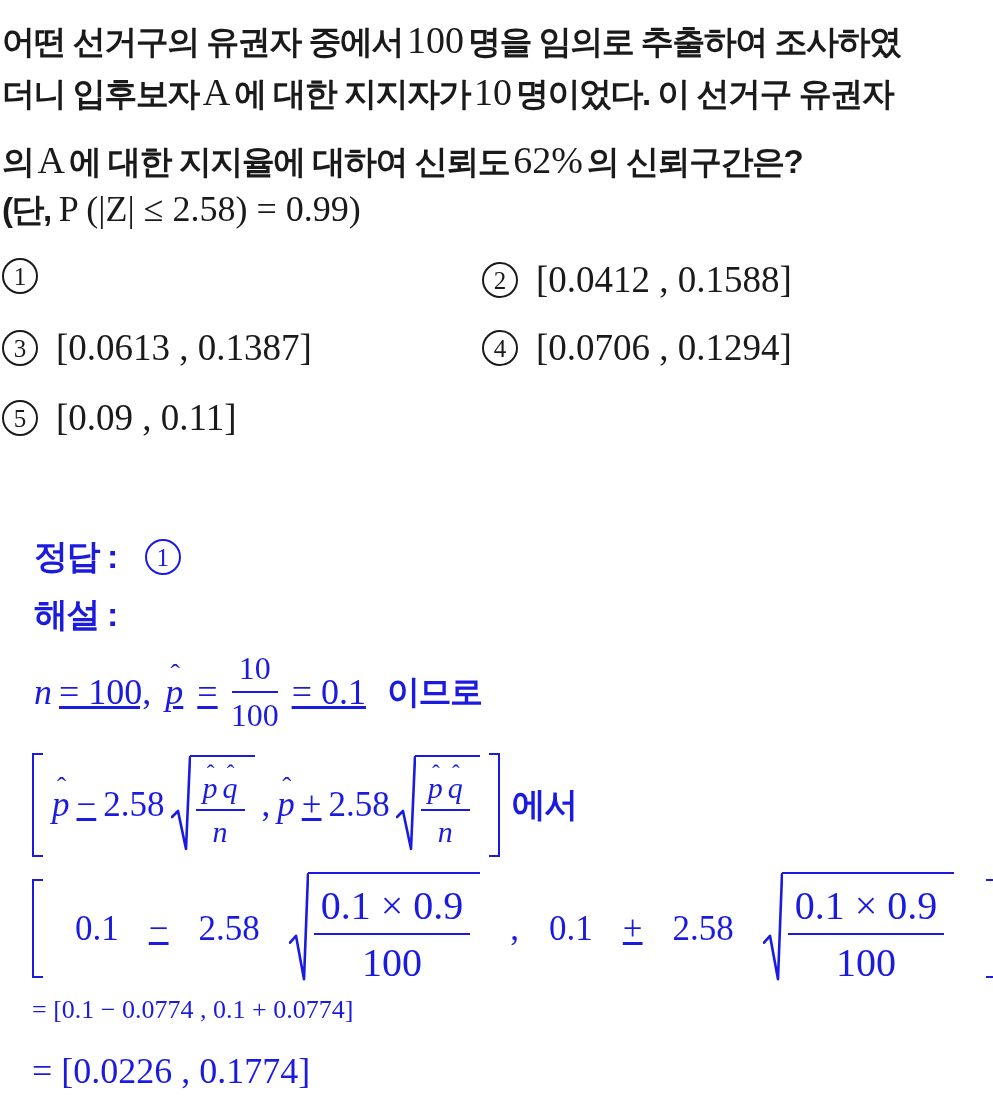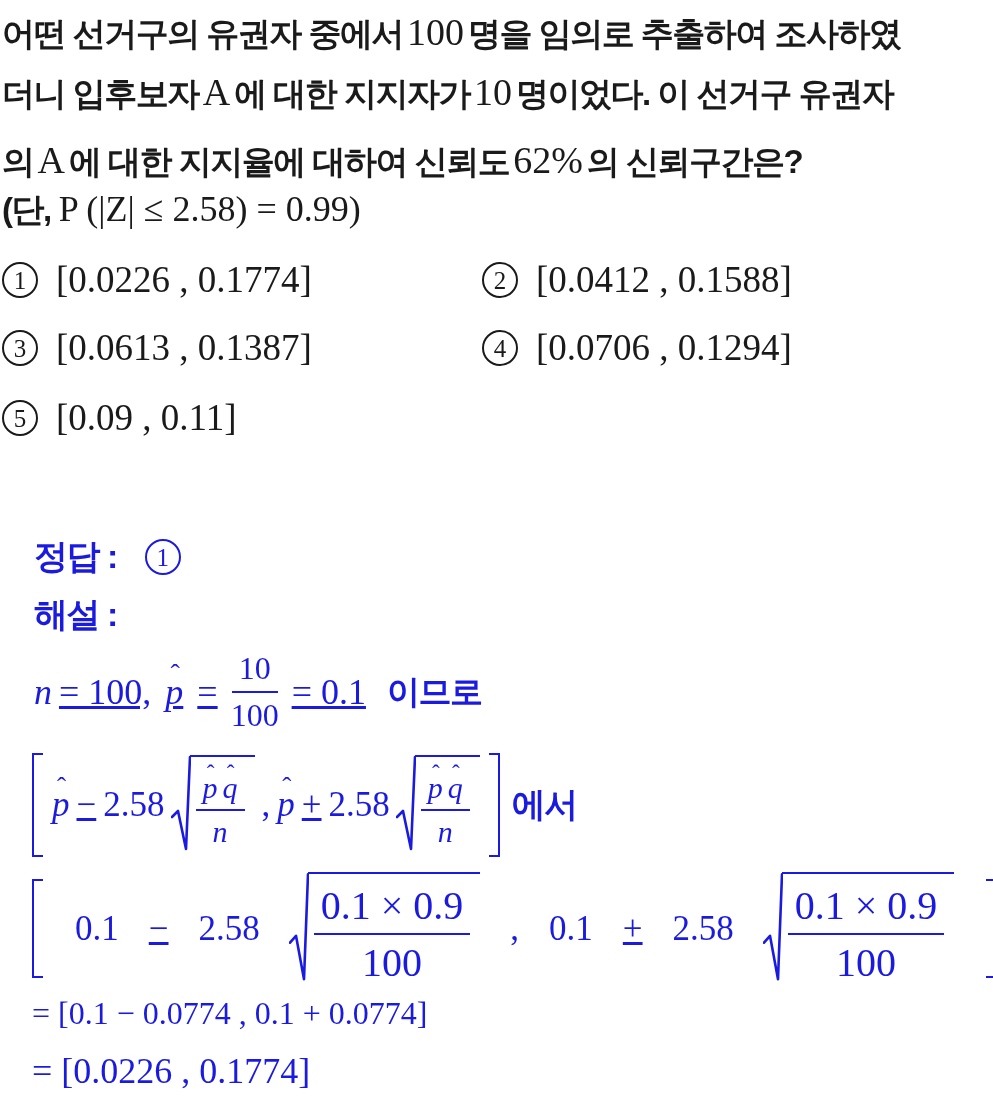--- a/index.html
+++ b/index.html
@@ -8,21 +8,21 @@
   .page { position:relative; width:993px; height:1101px; background:#fff; color:var(--ink); overflow:hidden; }
   .abs { position:absolute; white-space:nowrap; }
   .kr { font-family:"Liberation Sans","DejaVu Sans",sans-serif; font-weight:700; letter-spacing:-1.5px; }
   .sr { font-family:"Liberation Serif","DejaVu Serif",serif; font-weight:400; letter-spacing:0; }
   .it { font-style:italic; }
   .blue { color:var(--blue);margin-left:32px; }
 
   
   .qline { font-size:33px; line-height:1.3; }
   .qline .num { font-size:38px; margin:0 4px; }
-  #q1{left:2px;top:8px;} #q2{left:2px;top:68px;} #q3{left:2px;top:136px;} #q4{left:2px;top:186px;}
+  #q1{left:2px;top:16px;} #q2{left:2px;top:68px;} #q3{left:2px;top:136px;} #q4{left:2px;top:186px;}
   #q4 .mathpart { font-size:36px; margin-left:8px; }
 
   
   .opt { display:flex; align-items:center; }
   .circ { flex:0 0 auto; width:36px; height:36px; border:2px solid currentColor; border-radius:50%;
           display:flex; align-items:center; justify-content:center;
           font-family:"Liberation Serif",serif; font-size:25px; line-height:1; padding-top:1px; }
   .opt .val { margin-left:18px; font-family:"Liberation Serif",serif; font-size:37px; }
   #opt1{left:2px;top:258px;} #opt2{left:482px;top:258px;}
   #opt3{left:2px;top:326px;} #opt4{left:482px;top:326px;}
@@ -51,39 +51,38 @@
 
   
   #s1{left:2px;top:650px; font-size:36px;}
   #s1 .frac{ font-size:32px; margin:0 6px; }
   #s1 .krsuf{ font-size:33px; margin-left:14px; }
   #s2{left:0px;top:753px; height:104px; font-size:35px;}
   #s2 .frac{ font-size:30px; }
   #s2 .krsuf{ font-size:34px; margin-left:12px; }
   #s3{left:0px;top:879px; height:99px; font-size:35px;gap:23px;}
   #s3 .frac{ font-size:40px; }
-  #s4{left:0px;top:995px; font-size:32px;}
+  #s4{left:0px;top:995px; font-size:26px;}
   #s5{left:0px;top:1050px; font-size:36px;}
 </style>
 </head>
 <body>
 
 <div class="page">
 
   <div class="abs kr qline" id="q1"><span>어떤 선거구의 유권자 중에서</span><span class="sr num">100</span><span>명을 임의로 추출하여 조사하였</span></div>
 
   <div class="abs kr qline" id="q2"><span>더니 입후보자</span><span class="sr num">A</span><span>에 대한 지지자가</span><span class="sr num">10</span><span>명이었다. 이 선거구 유권자</span></div>
 
   <div class="abs kr qline" id="q3"><span>의</span><span class="sr num">A</span><span>에 대한 지지율에 대하여 신뢰도</span><span class="sr num">62%</span><span>의 신뢰구간은?</span></div>
 
   <div class="abs kr qline" id="q4"><span>(단,</span><span class="sr mathpart">P (|Z| ≤ 2.58) = 0.99)</span></div>
 
   <div class="abs opt" id="opt1">
     <span class="circ">1</span>
-    <span class="val">[0.0226 , 0.1774]</span>
   </div>
   <div class="abs opt" id="opt2">
     <span class="circ">2</span>
     <span class="val">[0.0412 , 0.1588]</span>
   </div>
   <div class="abs opt" id="opt3">
     <span class="circ">3</span>
     <span class="val">[0.0613 , 0.1387]</span>
   </div>
   <div class="abs opt" id="opt4">

